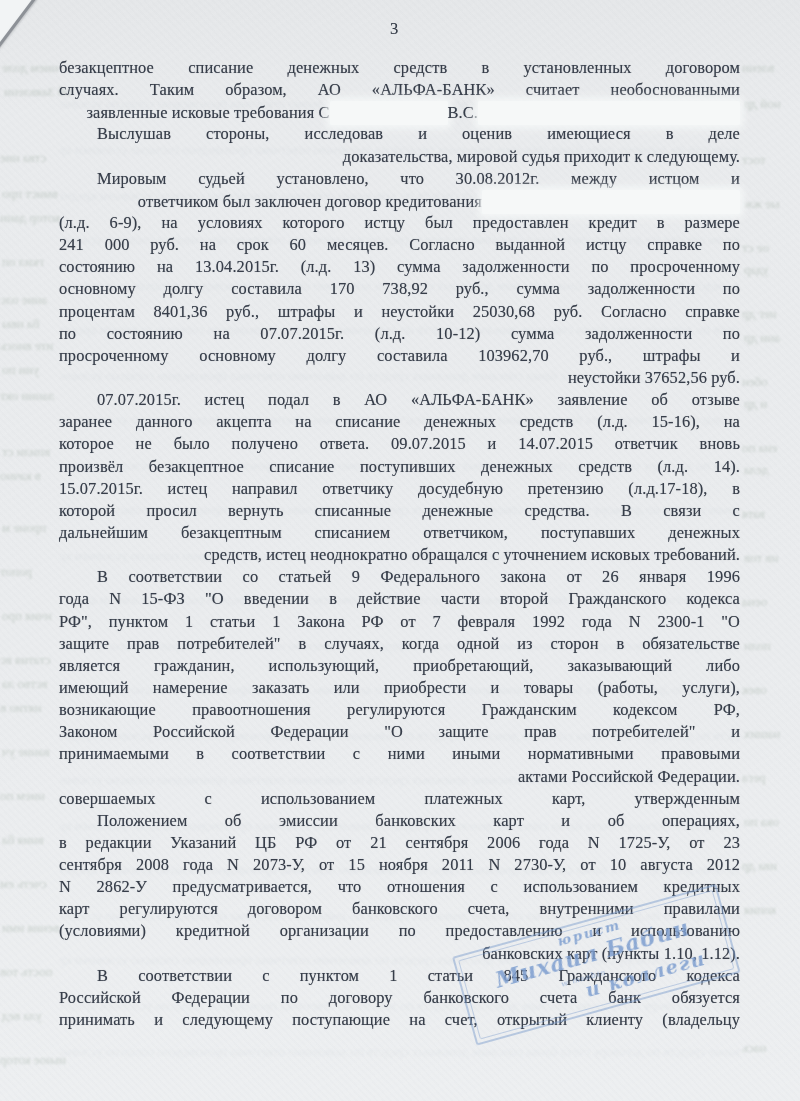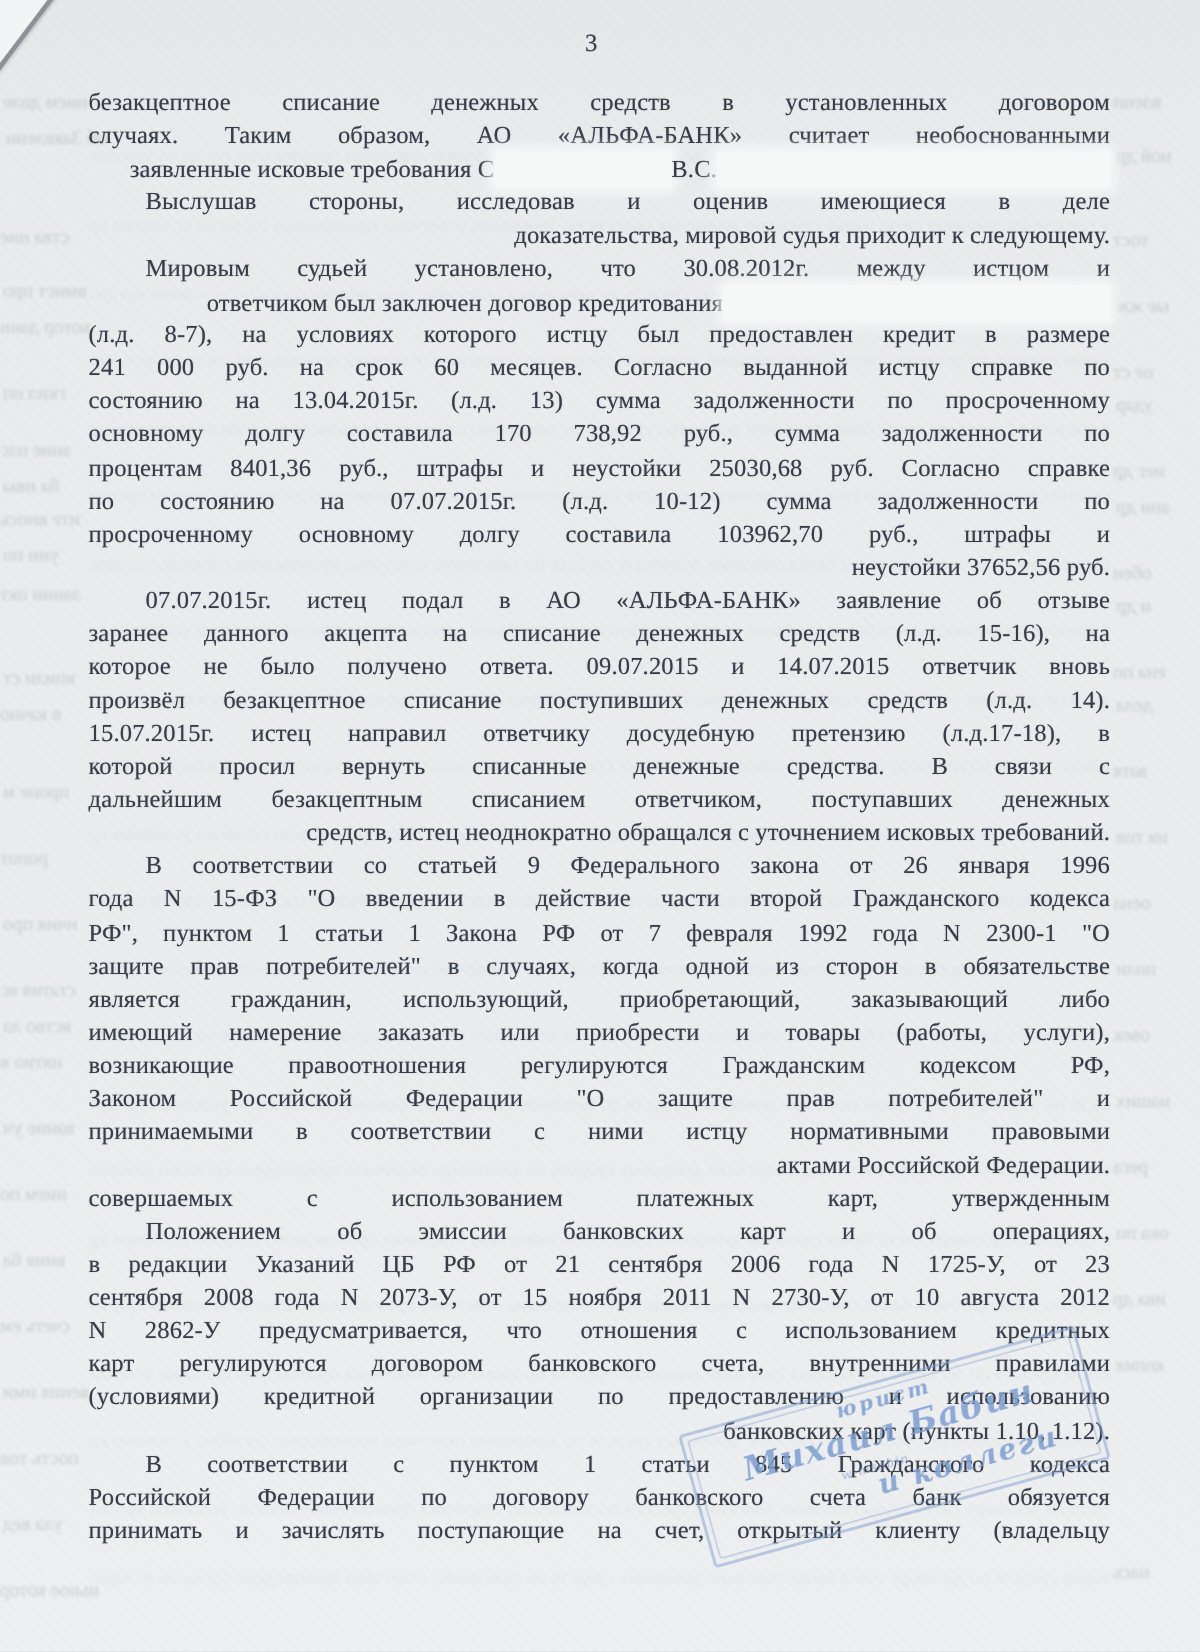--- a/index.html
+++ b/index.html
@@ -172,21 +172,21 @@
   <div class="pageno">3</div>
 
   <div class="doc">
       <div class="line just">безакцептное списание денежных средств в установленных договором</div>
       <div class="line just">случаях. Таким образом, АО «АЛЬФА-БАНК» считает необоснованными</div>
       <div class="line nowrap">заявленные исковые требования С<span class="redact" style="width: 118px;"></span>В.С.<span class="redact" style="width: 262px;"></span></div>
       <div class="line ind just">Выслушав стороны, исследовав и оценив имеющиеся в деле</div>
       <div class="line">доказательства, мировой судья приходит к следующему.</div>
       <div class="line ind just">Мировым судьей установлено, что 30.08.2012г. между истцом и</div>
       <div class="line nowrap">ответчиком был заключен договор кредитования<span class="redact" style="width: 258px;"></span></div>
-      <div class="line just">(л.д. 8-7), на условиях которого истцу был предоставлен кредит в размере</div>
+      <div class="line just">(л.д. 6-9), на условиях которого истцу был предоставлен кредит в размере</div>
       <div class="line just">241 000 руб. на срок 60 месяцев. Согласно выданной истцу справке по</div>
       <div class="line just">состоянию на 13.04.2015г. (л.д. 13) сумма задолженности по просроченному</div>
       <div class="line just">основному долгу составила 170 738,92 руб., сумма задолженности по</div>
       <div class="line just">процентам 8401,36 руб., штрафы и неустойки 25030,68 руб. Согласно справке</div>
       <div class="line just">по состоянию на 07.07.2015г. (л.д. 10-12) сумма задолженности по</div>
       <div class="line just">просроченному основному долгу составила 103962,70 руб., штрафы и</div>
       <div class="line">неустойки 37652,56 руб.</div>
       <div class="line ind just">07.07.2015г. истец подал в АО «АЛЬФА-БАНК» заявление об отзыве</div>
       <div class="line just">заранее данного акцепта на списание денежных средств (л.д. 15-16), на</div>
       <div class="line just">которое не было получено ответа. 09.07.2015 и 14.07.2015 ответчик вновь</div>
@@ -196,33 +196,33 @@
       <div class="line just">дальнейшим безакцептным списанием ответчиком, поступавших денежных</div>
       <div class="line">средств, истец неоднократно обращался с уточнением исковых требований.</div>
       <div class="line ind just">В соответствии со статьей 9 Федерального закона от 26 января 1996</div>
       <div class="line just">года N 15-ФЗ "О введении в действие части второй Гражданского кодекса</div>
       <div class="line just">РФ", пунктом 1 статьи 1 Закона РФ от 7 февраля 1992 года N 2300-1 "О</div>
       <div class="line just">защите прав потребителей" в случаях, когда одной из сторон в обязательстве</div>
       <div class="line just">является гражданин, использующий, приобретающий, заказывающий либо</div>
       <div class="line just">имеющий намерение заказать или приобрести и товары (работы, услуги),</div>
       <div class="line just">возникающие правоотношения регулируются Гражданским кодексом РФ,</div>
       <div class="line just">Законом Российской Федерации "О защите прав потребителей" и</div>
-      <div class="line just">принимаемыми в соответствии с ними истцу нормативными правовыми</div>
+      <div class="line just">принимаемыми в соответствии с ними иными нормативными правовыми</div>
       <div class="line">актами Российской Федерации.</div>
       <div class="line just">совершаемых с использованием платежных карт, утвержденным</div>
       <div class="line ind just">Положением об эмиссии банковских карт и об операциях,</div>
       <div class="line just">в редакции Указаний ЦБ РФ от 21 сентября 2006 года N 1725-У, от 23</div>
       <div class="line just">сентября 2008 года N 2073-У, от 15 ноября 2011 N 2730-У, от 10 августа 2012</div>
       <div class="line just">N 2862-У предусматривается, что отношения с использованием кредитных</div>
       <div class="line just">карт регулируются договором банковского счета, внутренними правилами</div>
       <div class="line just">(условиями) кредитной организации по предоставлению и использованию</div>
       <div class="line">банковских карт (пункты 1.10, 1.12).</div>
       <div class="line ind just">В соответствии с пунктом 1 статьи 845 Гражданского кодекса</div>
       <div class="line just">Российской Федерации по договору банковского счета банк обязуется</div>
-      <div class="line just">принимать и зачислять поступающие на счет, открытый клиенту (владельцу</div>
+      <div class="line just">принимать и следующему поступающие на счет, открытый клиенту (владельцу</div>
     </div>
 
   <div class="stamp">
     <span class="s1">юрист</span>
     <span class="s2">Михаил Бабин</span>
     <span class="surl">w msabin</span>
     <span class="s3">и коллеги</span>
   </div>
 
 </div>

